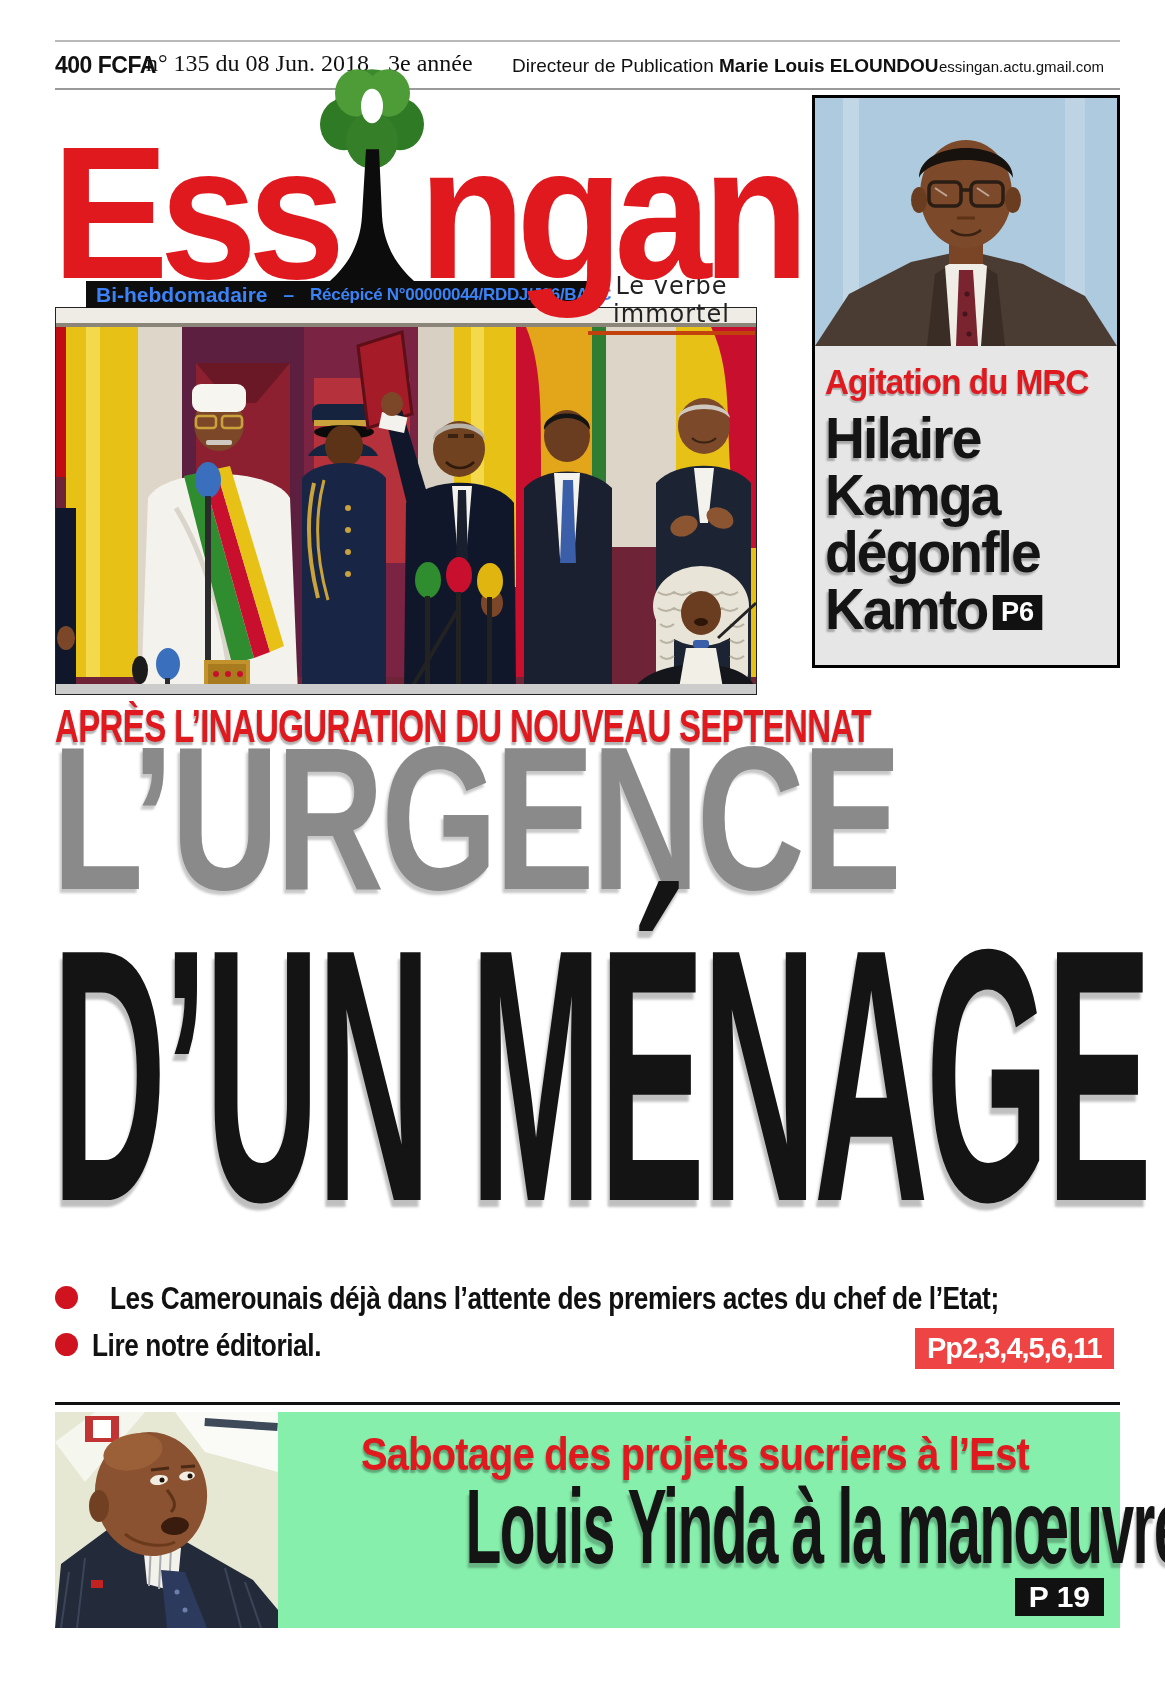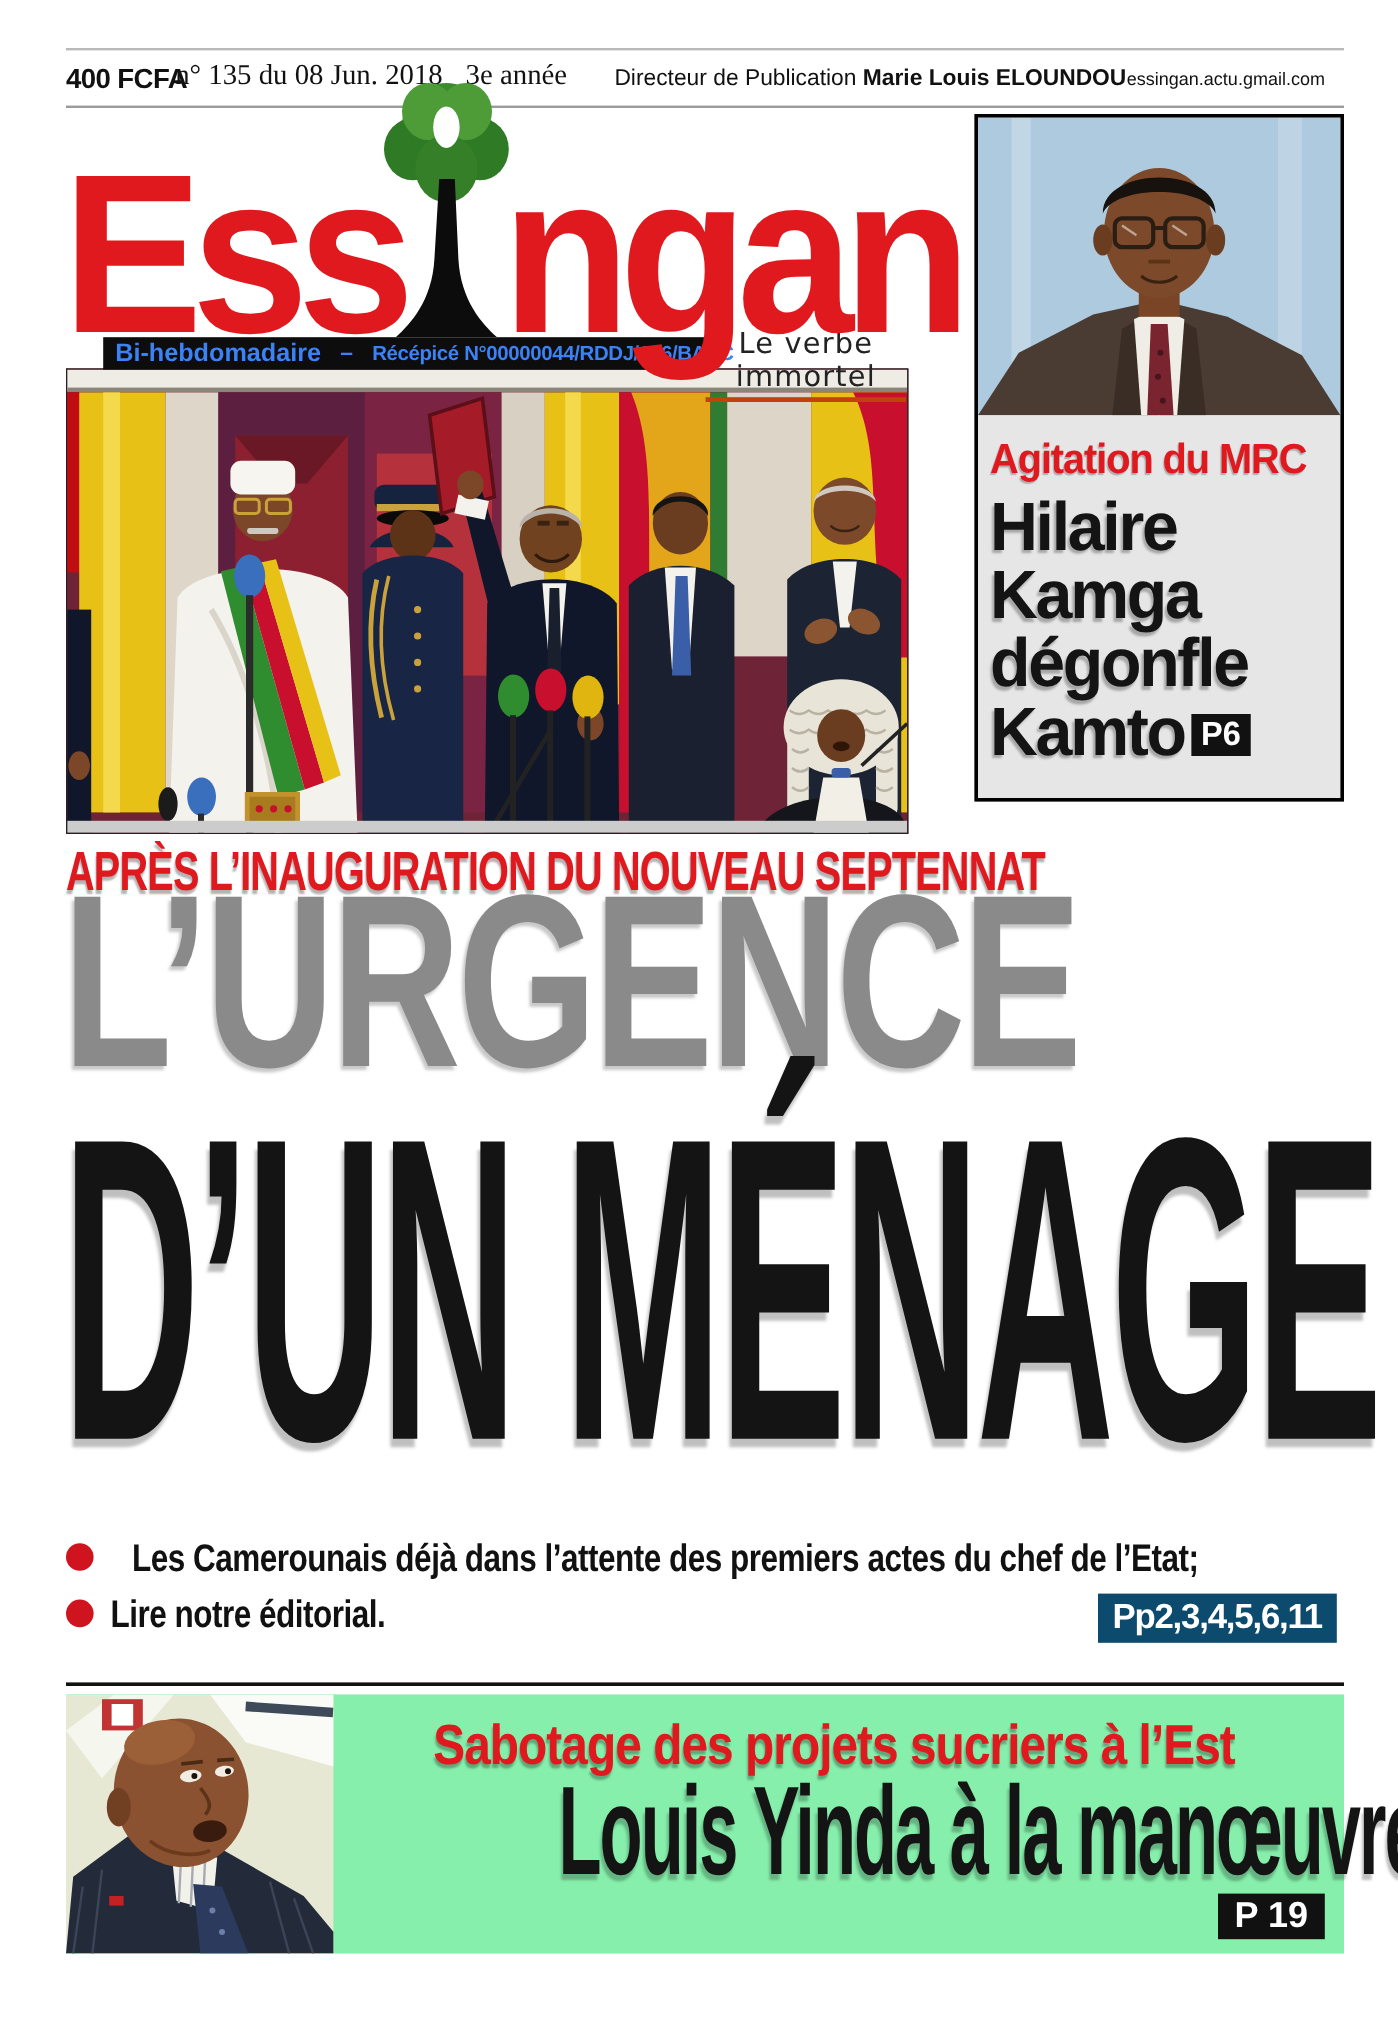--- a/index.html
+++ b/index.html
@@ -45,21 +45,21 @@
   .headline-grey{position:absolute;left:52px;top:715px;font-size:205px;font-weight:bold;color:#8a8a8a;
                  line-height:1;letter-spacing:-4px;white-space:nowrap;transform:scaleX(0.73);
                  transform-origin:0 0;text-shadow:-3px 4px 3px rgba(0,0,0,0.22);}
   .headline-black{position:absolute;left:52px;top:895px;font-size:360px;font-weight:bold;color:#141414;
                   line-height:1;letter-spacing:-6px;white-space:nowrap;transform:scaleX(0.44);
                   transform-origin:0 0;text-shadow:-5px 7px 4px rgba(0,0,0,0.25);}
   .bullet-row{position:absolute;left:55px;display:flex;align-items:flex-start;}
   .bullet-dot{width:23px;height:23px;border-radius:50%;background:#cf1420;margin-top:6px;flex:none;}
   .bullet-text{font-size:32px;font-weight:bold;color:#111;letter-spacing:-0.5px;white-space:nowrap;
                transform:scaleX(0.82);transform-origin:0 0;}
-  .pages-badge{position:absolute;left:915px;top:1328px;background:#0c4a6e;color:#fff;font-size:29px;
+  .pages-badge{position:absolute;left:915px;top:1328px;background:#ef4444;color:#fff;font-size:29px;
                font-weight:bold;padding:4px 12px;letter-spacing:-1px;white-space:nowrap;}
   
   .bottom-rule{position:absolute;left:55px;top:1402px;width:1065px;height:3px;background:#111;}
   .bottomband{position:absolute;left:55px;top:1412px;width:1065px;height:216px;background:#86efac;}
   .bb-photo{position:absolute;left:0;top:0;width:223px;height:216px;}
   .bb-kicker{position:absolute;left:230px;top:14px;width:820px;text-align:center;font-size:47px;
              font-weight:bold;color:#e0191f;letter-spacing:-1px;white-space:nowrap;
              transform:scaleX(0.85);transform-origin:center top;text-shadow:-1px 3px 2px rgba(0,0,0,0.3);}
   .bb-headline{position:absolute;left:230px;top:62px;width:820px;text-align:center;font-size:105px;
                font-weight:bold;color:#141414;letter-spacing:-3px;line-height:1;white-space:nowrap;

